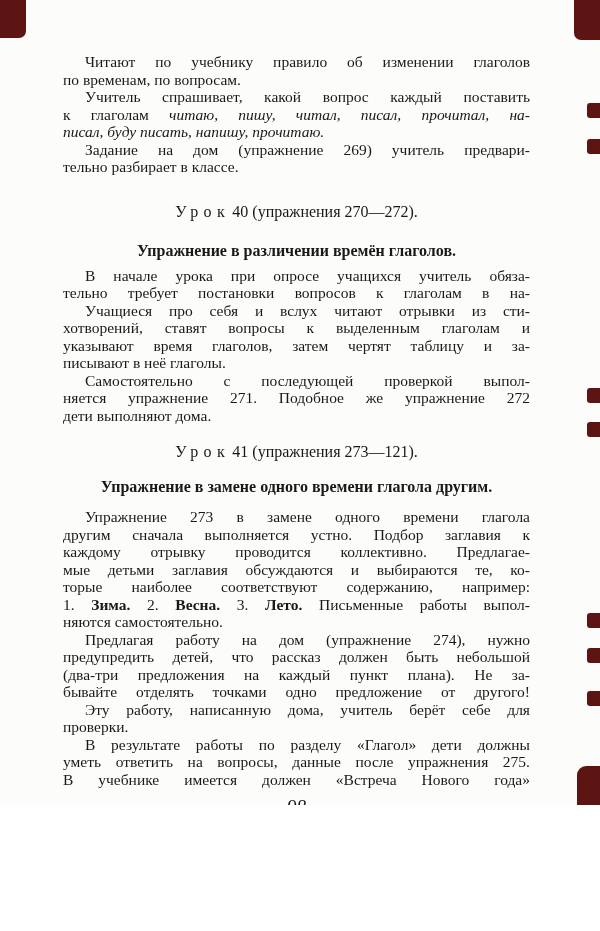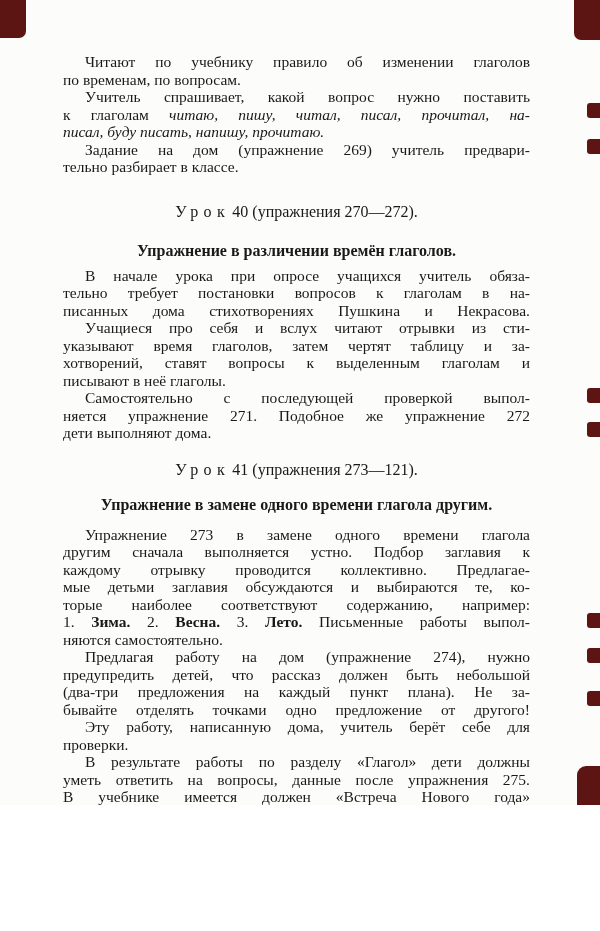--- a/index.html
+++ b/index.html
@@ -46,44 +46,43 @@
 <div class="page">
 
   <div class="content">
 
     <div class="para">
       <div class="ln ind">Читают по учебнику правило об изменении глаголов</div>
       <div class="ln end">по временам, по вопросам.</div>
     </div>
 
     <div class="para">
-      <div class="ln ind">Учитель спрашивает, какой вопрос нужно поставить</div>
+      <div class="ln ind">Учитель спрашивает, какой вопрос каждый поставить</div>
       <div class="ln"><span>к глаголам </span><span class="it">читаю, пишу, читал, писал, прочитал, на-</span></div>
       <div class="ln end"><span class="it">писал, буду писать, напишу, прочитаю.</span></div>
     </div>
 
     <div class="para">
       <div class="ln ind">Задание на дом (упражнение 269) учитель предвари-</div>
       <div class="ln end">тельно разбирает в классе.</div>
     </div>
 
     <div class="h" id="h40"><span class="sp">Урок</span><span class="rest">40 (упражнения 270—272).</span></div>
 
     <div class="h" id="s40">Упражнение в различении времён глаголов.</div>
 
     <div class="para">
       <div class="ln ind">В начале урока при опросе учащихся учитель обяза-</div>
       <div class="ln">тельно требует постановки вопросов к глаголам в на-</div>
-      <div class="ln">писанных дома стихотворениях Пушкина и Некрасова.</div>
     </div>
 
     <div class="para">
       <div class="ln ind">Учащиеся про себя и вслух читают отрывки из сти-</div>
+      <div class="ln">хотворений, ставят вопросы к выделенным глаголам и</div>
       <div class="ln">указывают время глаголов, затем чертят таблицу и за-</div>
-      <div class="ln">хотворений, ставят вопросы к выделенным глаголам и</div>
       <div class="ln end">писывают в неё глаголы.</div>
     </div>
 
     <div class="para">
       <div class="ln ind">Самостоятельно с последующей проверкой выпол-</div>
       <div class="ln">няется упражнение 271. Подобное же упражнение 272</div>
       <div class="ln end">дети выполняют дома.</div>
     </div>
 
     <div class="h" id="h41"><span class="sp">Урок</span><span class="rest">41 (упражнения 273—121).</span></div>

